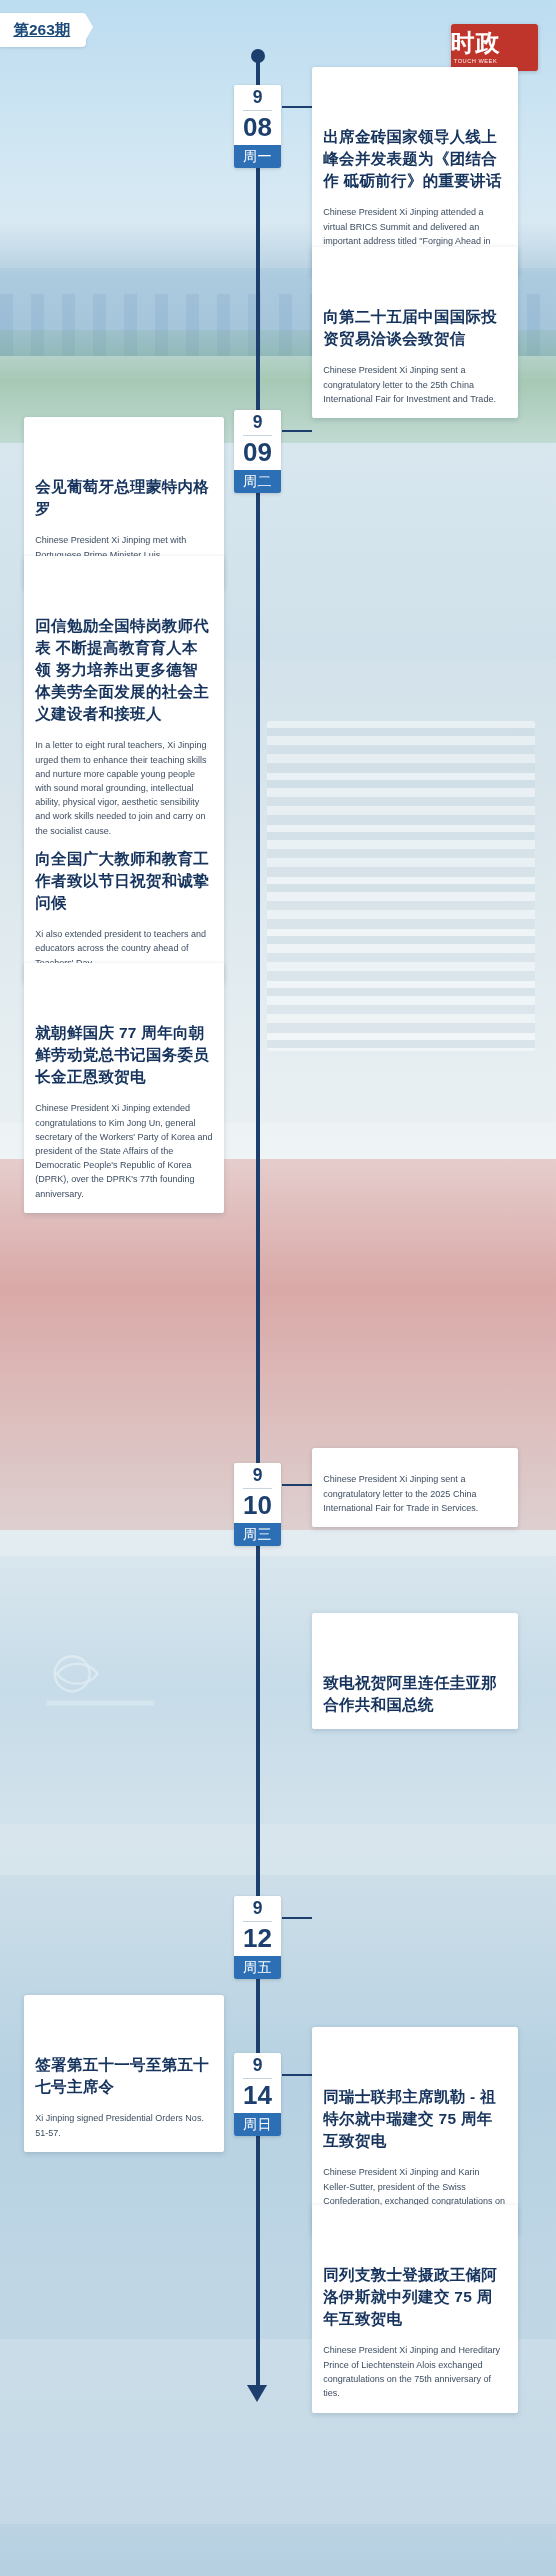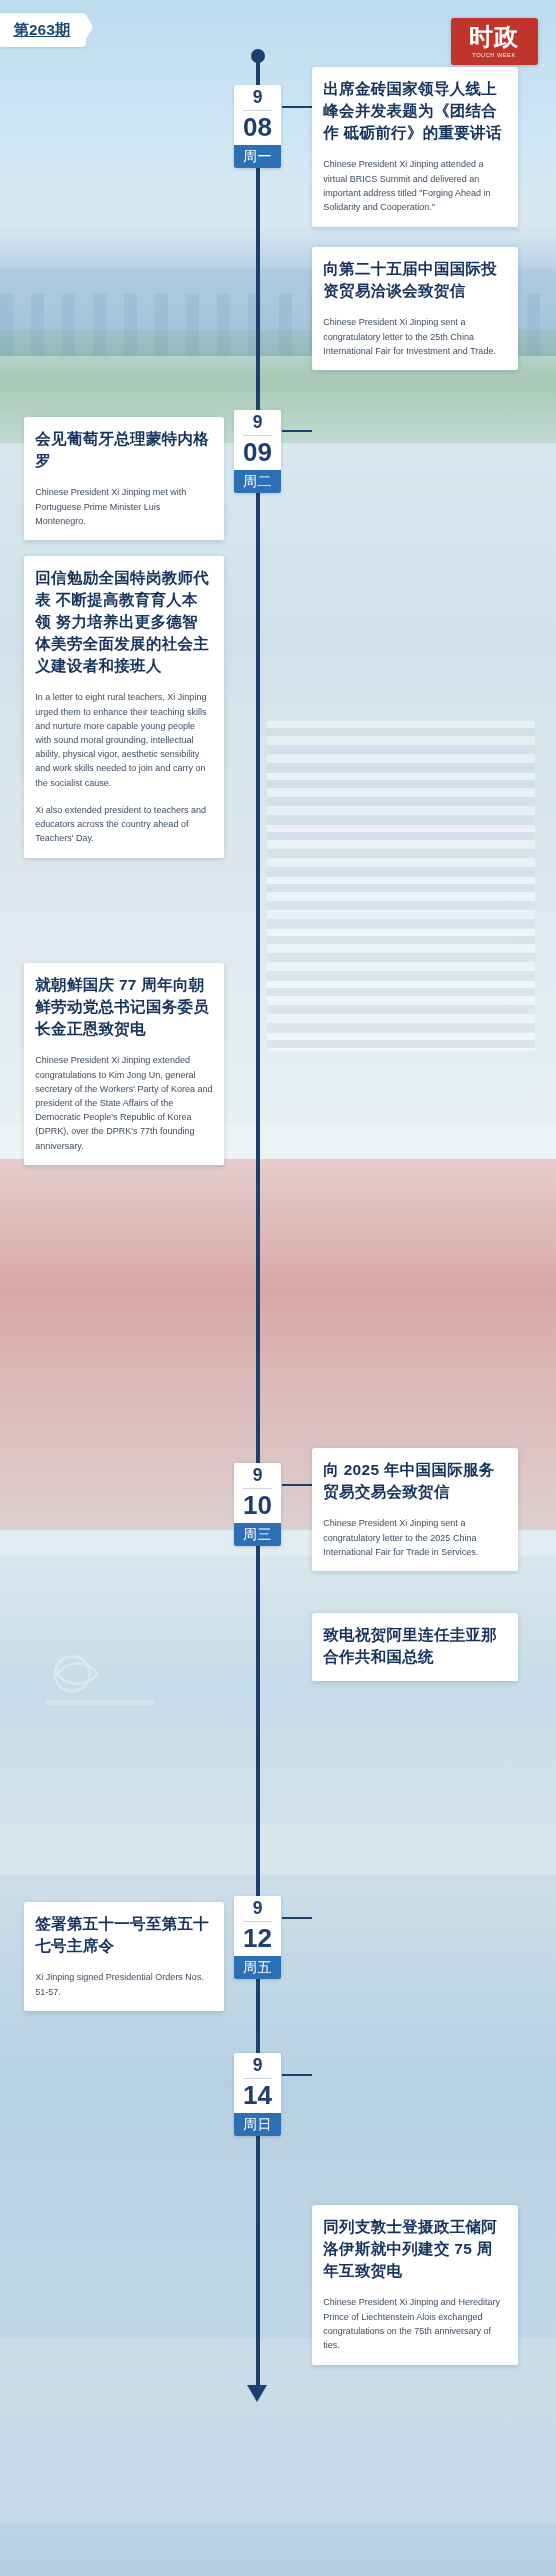--- a/index.html
+++ b/index.html
@@ -70,26 +70,26 @@
     border-radius: 0 4.1px 4.1px 0;
     box-shadow: 0 1px 3.1px rgba(0,0,0,.12);
     text-decoration: underline;
   }
   .issue-tag .arrow {
     position:absolute; right:-7.2px; top:0; width:0; height:0;
     border-top: 14.4px solid transparent; border-bottom: 14.4px solid transparent;
     border-left: 8.2px solid #ffffff;
   }
   .logo {
-    position: absolute; right: 18.5px; top: 18px;
+    position: absolute; right: 18.5px; top: 24px;
     width: 87px; height: 47px;
     background: #c0352b;
     border-radius: 3.1px;
     color:#fff;
-    display:flex; align-items:center; justify-content:center;
+    display:flex; align-items:center; justify-content:flex-start;
     box-shadow: 0 1px 4.1px rgba(0,0,0,.18);
   }
   .logo .cn { font-size: 24px; font-weight: 700; letter-spacing: 1px; line-height: 1; }
   .logo .en { font-size: 5.7px; letter-spacing: 0.5px; margin-top: 3.1px; opacity:.95; }
   .logo-inner { display:flex; flex-direction:column; align-items:center; }
 
   
   .timeline {
     position: absolute; left: 256px; top: 57px;
     width: 3.6px; height: 2334px;
@@ -128,20 +128,21 @@
     background: #ffffff;
     border-radius: 2.6px;
     padding: 11.3px 11.3px 12.4px 11.3px;
     box-shadow: 0 1.5px 5.2px rgba(20,50,80,.16);
   }
   .card.right { left: 312px; width: 206px; }
   .card.left  { left: 24px;  width: 200px; }
   .card .head {
     font-size: 15.5px; font-weight: 700; color: #15335c; line-height: 1.42;
     letter-spacing: 0.3px;
+    margin-top: 48px;
   }
   .card .body {
     margin-top: 13px;
     font-size: 9px; color: #3c4d60; line-height: 1.58;
   }
   .card .body + .head { margin-top: 10.3px; }
 
   .tick {
     position: absolute;
     width: 30px; height: 2.1px; background: #1d3f6e;
@@ -233,42 +234,46 @@
   </div>
 
   <div class="card left" style="top:417px">
     <div class="head">会见葡萄牙总理蒙特内格罗</div>
     <div class="body">Chinese President Xi Jinping met with Portuguese Prime Minister Luis Montenegro.</div>
   </div>
 
   <div class="card left" style="top:556px">
     <div class="head">回信勉励全国特岗教师代表 不断提高教育育人本领 努力培养出更多德智体美劳全面发展的社会主义建设者和接班人</div>
     <div class="body">In a letter to eight rural teachers, Xi Jinping urged them to enhance their teaching skills and nurture more capable young people with sound moral grounding, intellectual ability, physical vigor, aesthetic sensibility and work skills needed to join and carry on the socialist cause.</div>
+    <div class="head">向全国广大教师和教育工作者致以节日祝贺和诚挚问候</div>
     <div class="body">Xi also extended president to teachers and educators across the country ahead of Teachers' Day.</div>
   </div>
 
   <div class="card left" style="top:963px">
     <div class="head">就朝鲜国庆 77 周年向朝鲜劳动党总书记国务委员长金正恩致贺电</div>
     <div class="body">Chinese President Xi Jinping extended congratulations to Kim Jong Un, general secretary of the Workers' Party of Korea and president of the State Affairs of the Democratic People's Republic of Korea (DPRK), over the DPRK's 77th founding anniversary.</div>
   </div>
 
   <div class="card right" style="top:1448px">
-    <div class="head">向 2025 年中国国际服务贸易交易会致贺信</div>
     <div class="body">Chinese President Xi Jinping sent a congratulatory letter to the 2025 China International Fair for Trade in Services.</div>
   </div>
 
   <div class="card right" style="top:1613px">
     <div class="head">致电祝贺阿里连任圭亚那合作共和国总统</div>
   </div>
 
-  <div class="card left" style="top:1902px">
+  <div class="card left" style="top:1995px">
     <div class="head">签署第五十一号至第五十七号主席令</div>
     <div class="body">Xi Jinping signed Presidential Orders Nos. 51-57.</div>
   </div>
 
+  <div class="card right" style="top:2027px">
+    <div class="head">同瑞士联邦主席凯勒 - 祖特尔就中瑞建交 75 周年互致贺电</div>
+    <div class="body">Chinese President Xi Jinping and Karin Keller-Sutter, president of the Swiss Confederation, exchanged congratulations on the 75th anniversary of ties.</div>
+  </div>
 
   <div class="card right" style="top:2205px">
     <div class="head">同列支敦士登摄政王储阿洛伊斯就中列建交 75 周年互致贺电</div>
     <div class="body">Chinese President Xi Jinping and Hereditary Prince of Liechtenstein Alois exchanged congratulations on the 75th anniversary of ties.</div>
   </div>
 
 </div>
 
 
 </body></html>

